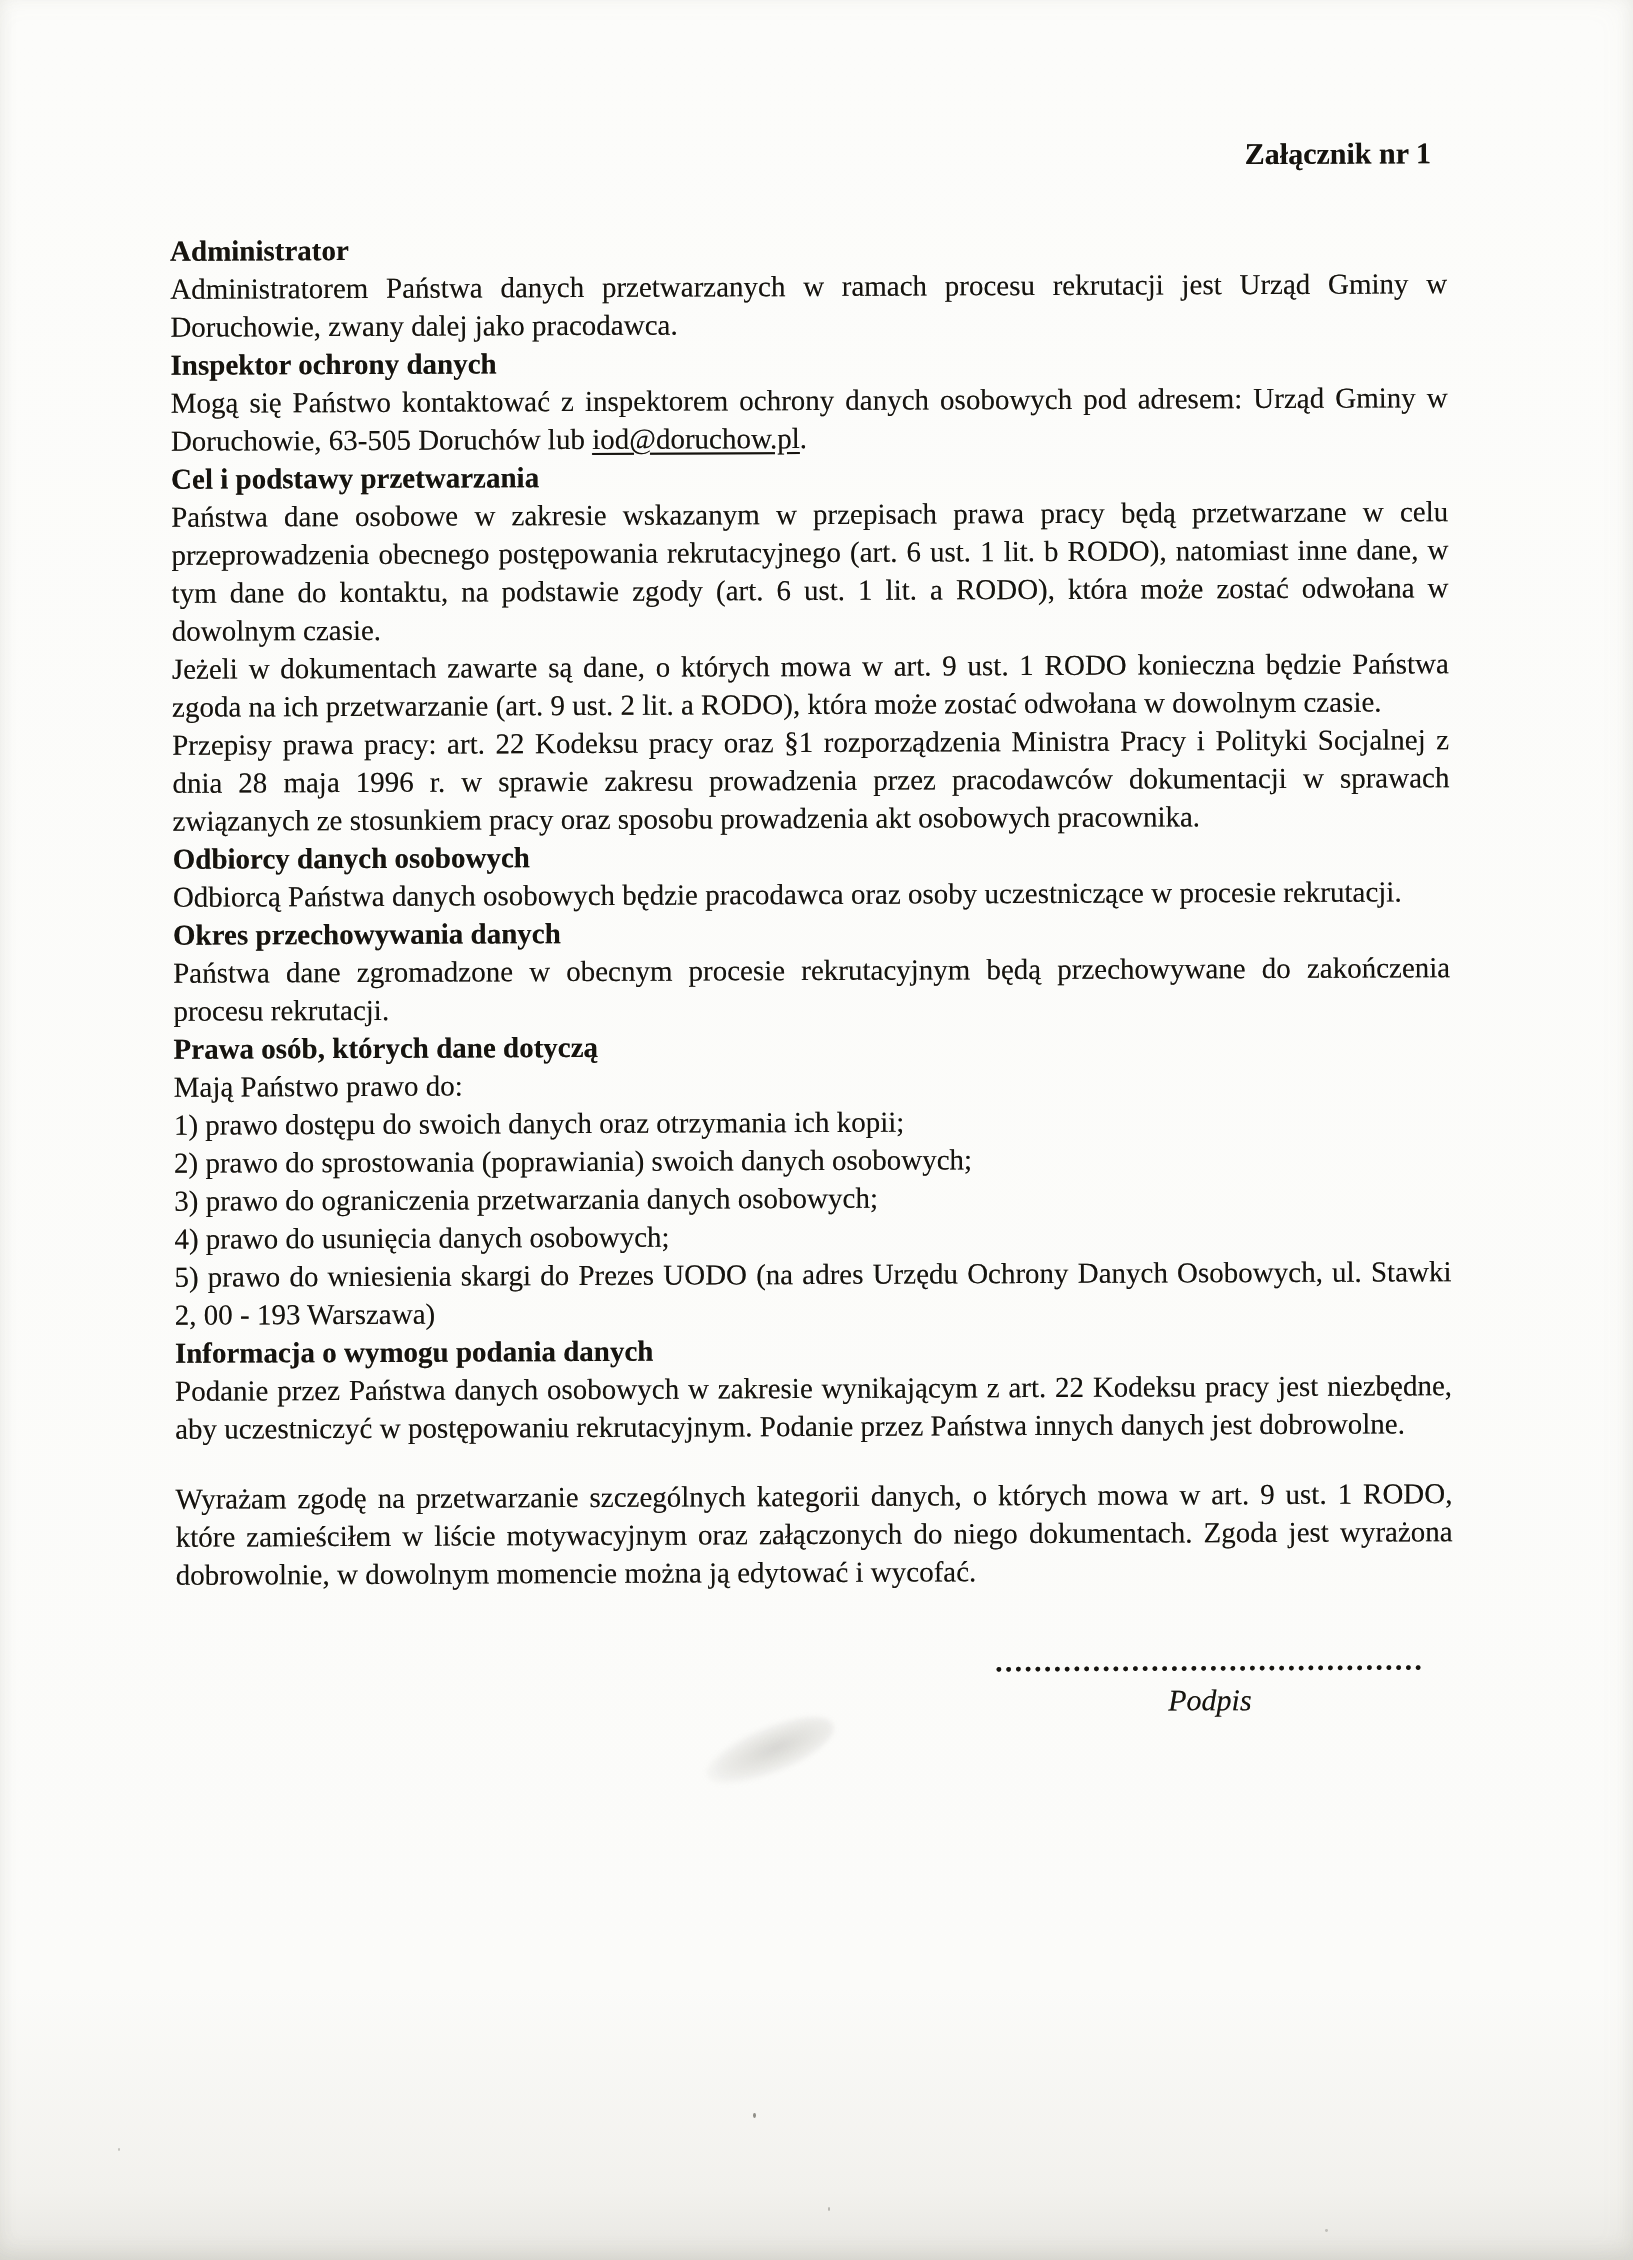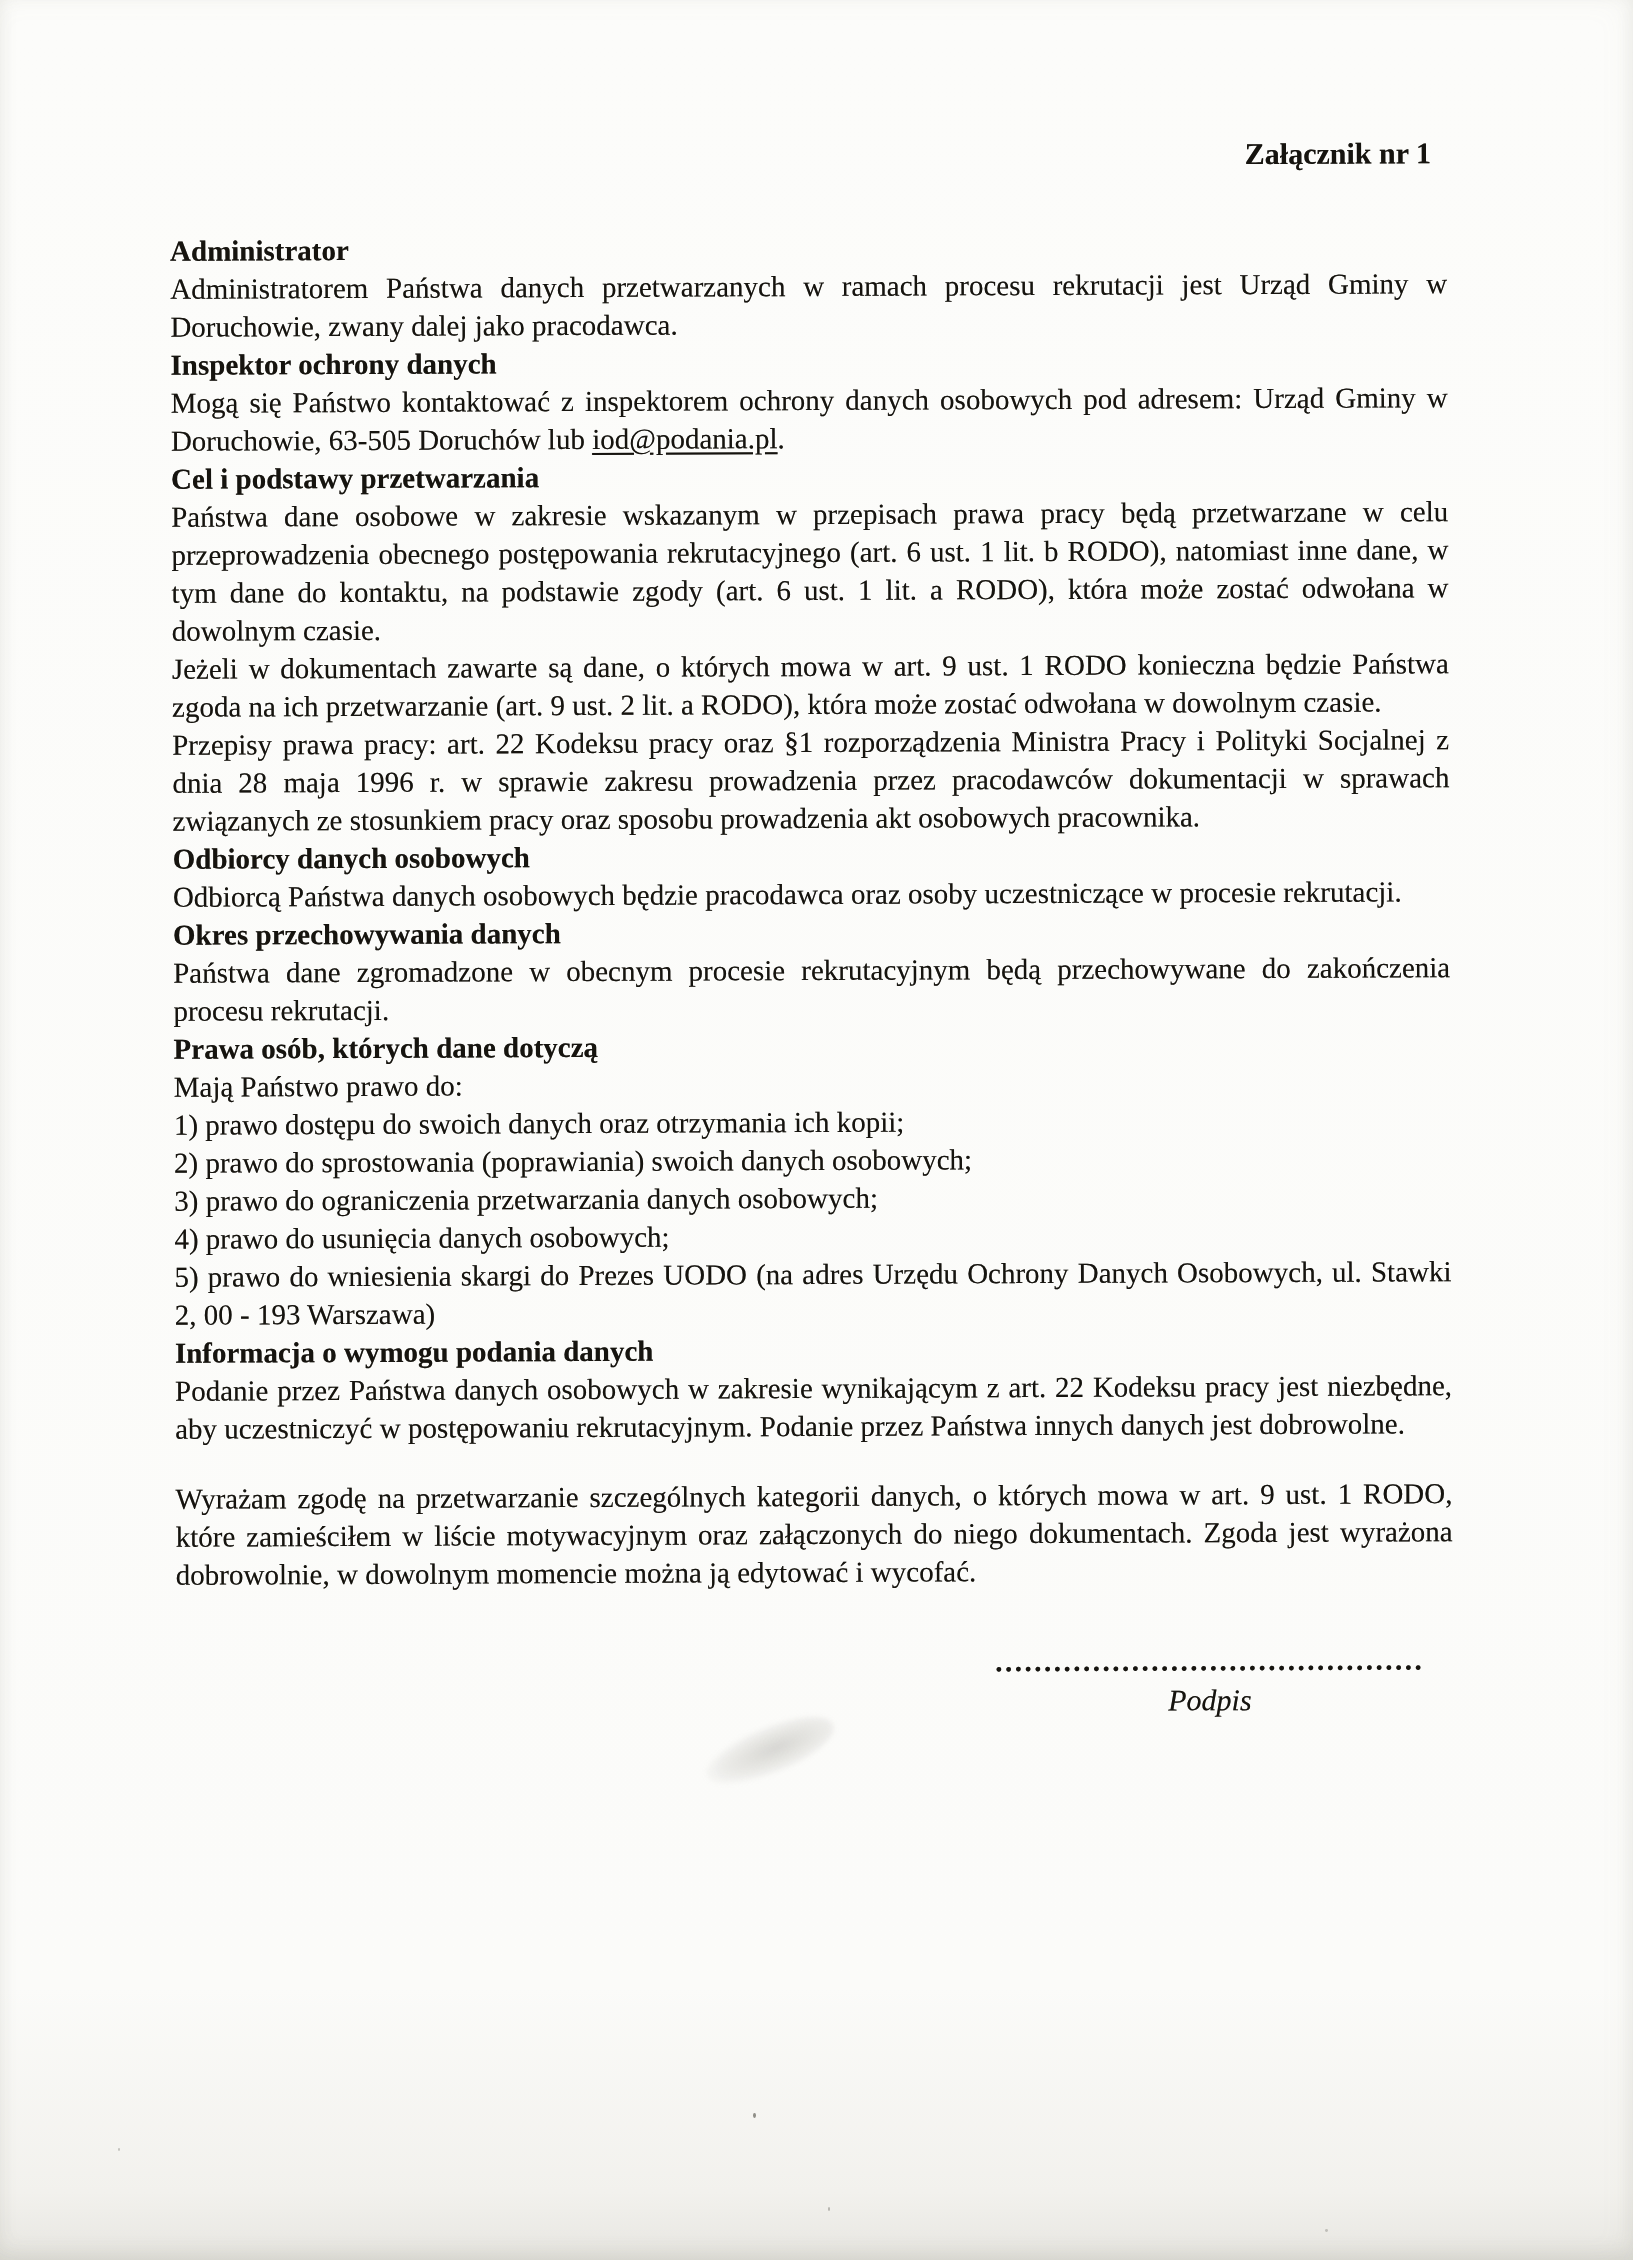--- a/index.html
+++ b/index.html
@@ -87,21 +87,21 @@
 
     <div class="attachment">Załącznik nr 1</div>
 
     <section>
       <h2 class="sh">Administrator</h2>
       <p>Administratorem Państwa danych przetwarzanych w ramach procesu rekrutacji jest Urząd Gminy w Doruchowie, zwany dalej jako pracodawca.</p>
     </section>
 
     <section>
       <h2 class="sh">Inspektor ochrony danych</h2>
-      <p><span>Mogą się Państwo kontaktować z inspektorem ochrony danych osobowych pod adresem: Urząd Gminy w Doruchowie, 63-505 Doruchów lub </span><span class="email">iod@podania.pl</span><span>.</span></p>
+      <p><span>Mogą się Państwo kontaktować z inspektorem ochrony danych osobowych pod adresem: Urząd Gminy w Doruchowie, 63-505 Doruchów lub </span><span class="email">iod@doruchow.pl</span><span>.</span></p>
     </section>
 
     <section>
       <h2 class="sh">Cel i podstawy przetwarzania</h2>
       <p>Państwa dane osobowe w zakresie wskazanym w przepisach prawa pracy będą przetwarzane w celu przeprowadzenia obecnego postępowania rekrutacyjnego (art. 6 ust. 1 lit. b RODO), natomiast inne dane, w tym dane do kontaktu, na podstawie zgody (art. 6 ust. 1 lit. a RODO), która może zostać odwołana w dowolnym czasie.</p>
       <p>Jeżeli w dokumentach zawarte są dane, o których mowa w art. 9 ust. 1 RODO konieczna będzie Państwa zgoda na ich przetwarzanie (art. 9 ust. 2 lit. a RODO), która może zostać odwołana w dowolnym czasie.</p>
       <p>Przepisy prawa pracy: art. 22 Kodeksu pracy oraz §1 rozporządzenia Ministra Pracy i Polityki Socjalnej z dnia 28 maja 1996 r. w sprawie zakresu prowadzenia przez pracodawców dokumentacji w sprawach związanych ze stosunkiem pracy oraz sposobu prowadzenia akt osobowych pracownika.</p>
     </section>
 
     <section>

